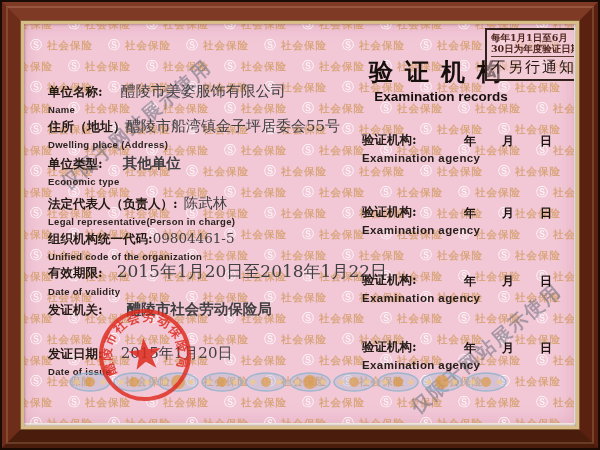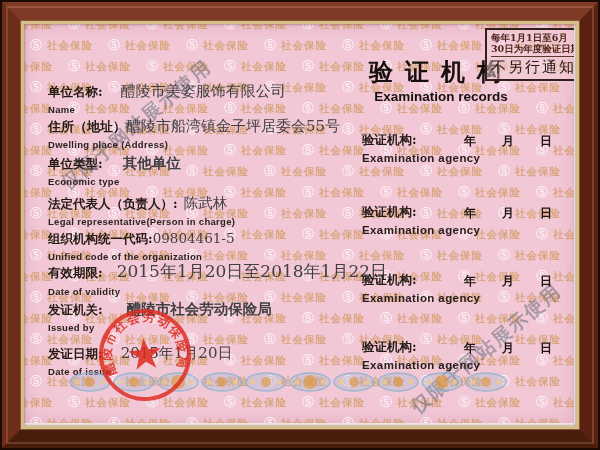--- a/index.html
+++ b/index.html
@@ -422,21 +422,20 @@
           <span class="f-value" style="margin-left:14px;font-size:17px;">2015年1月20日至2018年1月22日</span>
         </div>
         <div class="f-en">Date of validity</div>
       </div>
 
       <div class="field" style="top:276px;">
         <div class="row-line">
           <span class="f-label">发证机关:</span>
           <span class="f-value" style="margin-left:24px;font-weight:bold;font-size:14.5px;">醴陵市社会劳动保险局</span>
         </div>
-        <div class="f-en">Issued by</div>
       </div>
 
       <div class="field" style="top:320px;">
         <div class="row-line">
           <span class="f-label">发证日期:</span>
           <span class="f-value" style="margin-left:18px;">2015年1月20日</span>
         </div>
         <div class="f-en">Date of issue</div>
       </div>
 

